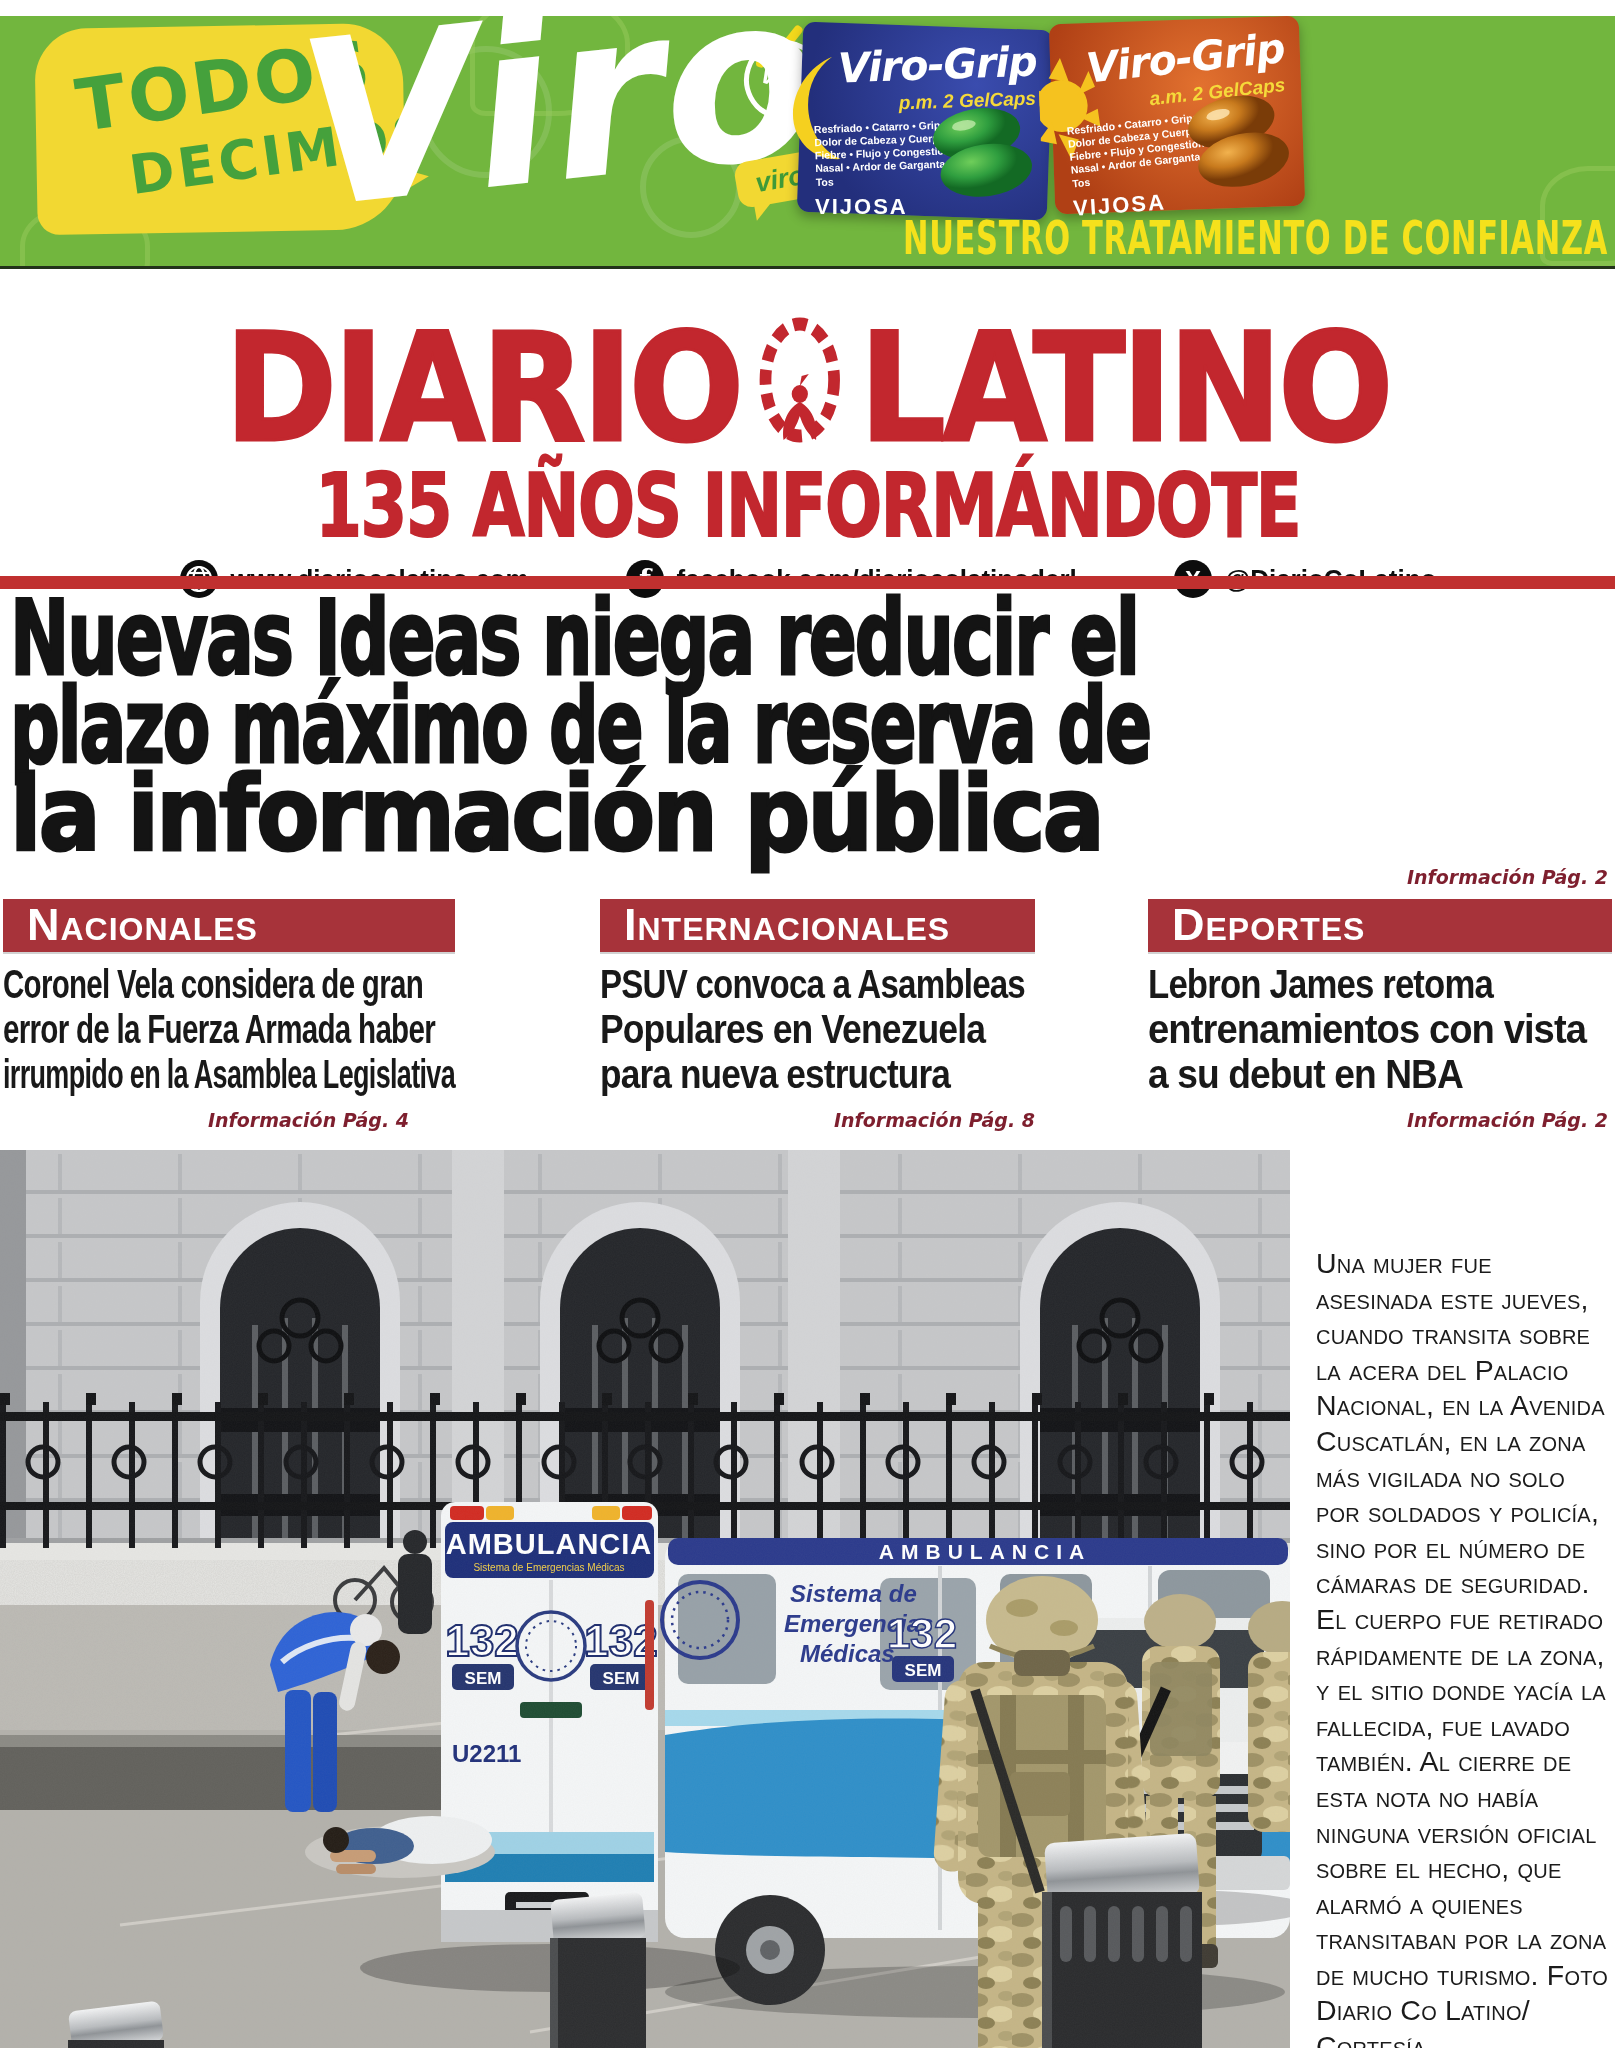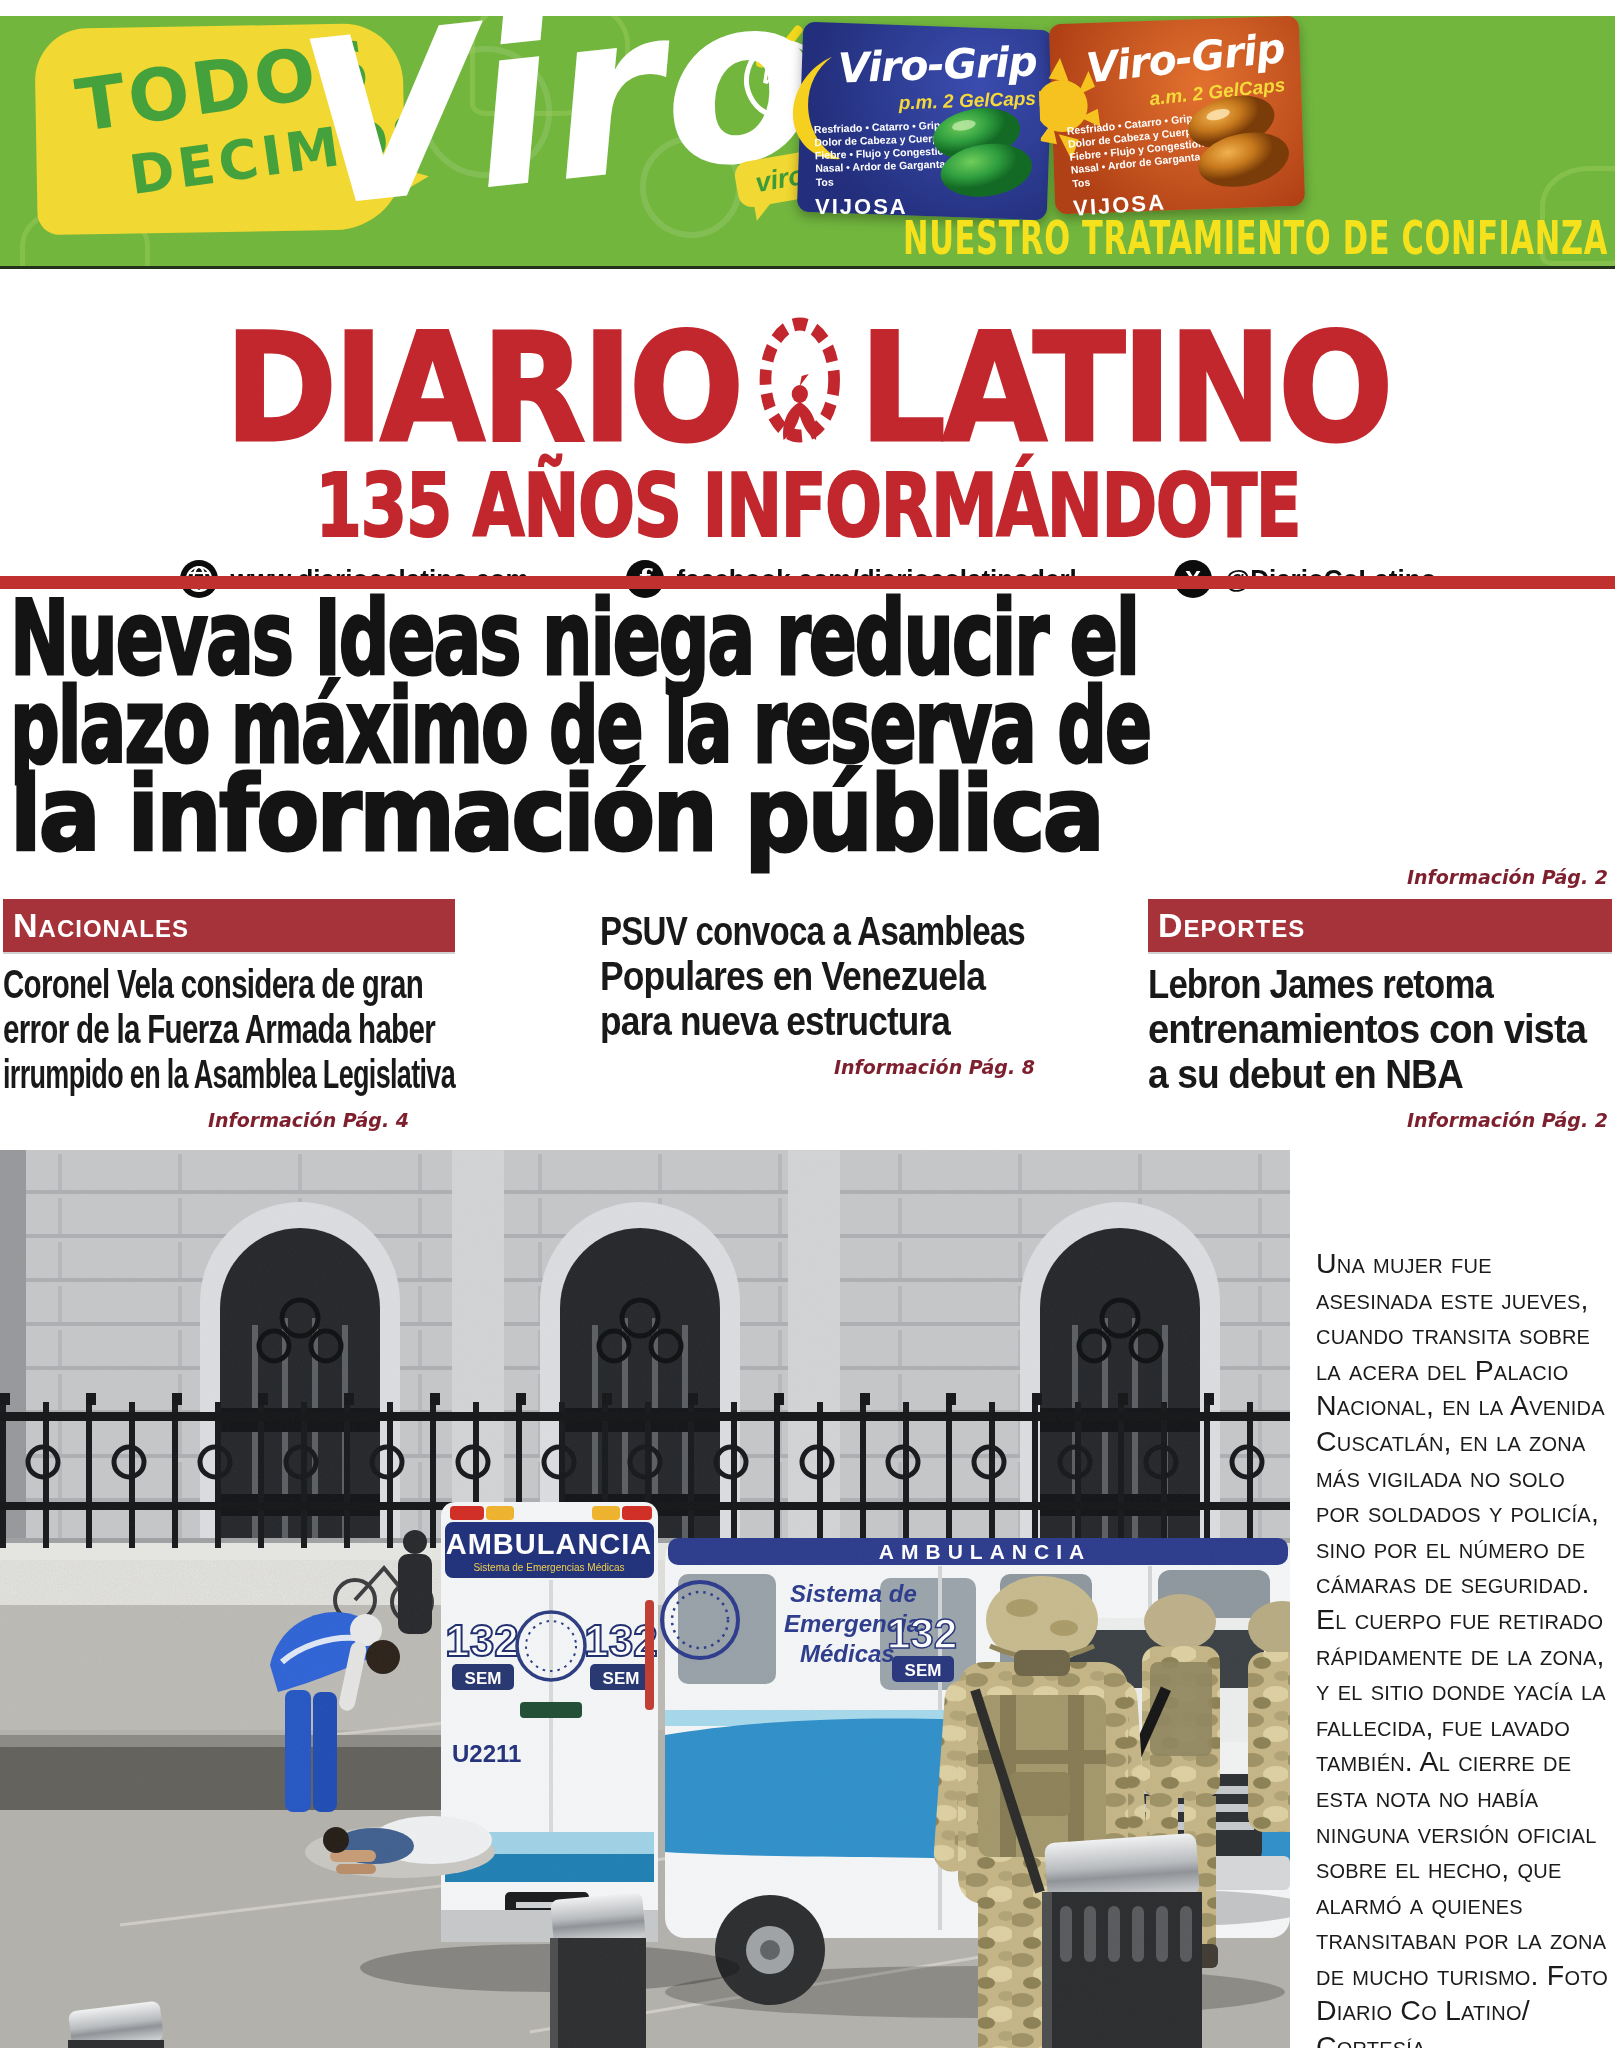--- a/index.html
+++ b/index.html
@@ -62,21 +62,21 @@
   .hl{font-size:104px;line-height:88px;font-weight:bold;color:#141414;letter-spacing:-3px;
       font-family:"DejaVu Sans",sans-serif;-webkit-text-stroke:3px #141414;}
   .pageref{color:#7e1f2e;font-style:italic;font-weight:bold;font-size:19px;font-family:"DejaVu Sans",sans-serif;}
   .lead-ref{text-align:right;margin-top:8px;}
 
   
   .col{position:absolute;top:899px;}
   .col1{left:3px;width:452px;}
   .col2{left:600px;width:435px;}
   .col3{left:1148px;width:464px;}
-  .bar{height:53px;background:#a7333a;color:#fff;line-height:52px;padding-left:10px;font-size:34px;
+  .bar{height:53px;background:#a7333a;color:#fff;line-height:52px;padding-left:24px;font-size:45px;
        font-weight:bold;font-variant:small-caps;letter-spacing:1px;box-shadow:0 2px 0 rgba(0,0,0,.18);}
   .s-line-row{height:45px;}
   .s-lines{margin-top:10px;}
   .s-line{font-size:41px;font-weight:bold;letter-spacing:-1px;line-height:45px;color:#191919;}
   .col .pageref{margin-top:12px;text-align:right;}
   .col1 .pageref{padding-right:46px;}
   .col3 .pageref{padding-right:4px;}
 
   
   .photo{position:absolute;top:1150px;left:0;width:1290px;height:898px;overflow:hidden;background:#c6c7c9;}
@@ -216,20 +216,21 @@
     <div class="bar">Nacionales</div>
     <div class="s-lines">
       <div class="s-line-row"><span class="s-line" style="display: inline-block; white-space: nowrap; transform-origin: left center; transform: scaleX(0.720508);">Coronel Vela considera de gran</span></div>
       <div class="s-line-row"><span class="s-line" style="display: inline-block; white-space: nowrap; transform-origin: left center; transform: scaleX(0.721616);">error de la Fuerza Armada haber</span></div>
       <div class="s-line-row"><span class="s-line" style="display: inline-block; white-space: nowrap; transform-origin: left center; transform: scaleX(0.657888);">irrumpido en la Asamblea Legislativa</span></div>
     </div>
     <div class="pageref">Información Pág. 4</div>
   </div>
 
   <div class="col col2">
+    <div class="bar">Internacionales</div>
     <div class="s-lines">
       <div class="s-line-row"><span class="s-line" style="display: inline-block; white-space: nowrap; transform-origin: left center; transform: scaleX(0.808033);">PSUV convoca a Asambleas</span></div>
       <div class="s-line-row"><span class="s-line" style="display: inline-block; white-space: nowrap; transform-origin: left center; transform: scaleX(0.864895);">Populares en Venezuela</span></div>
       <div class="s-line-row"><span class="s-line" style="display: inline-block; white-space: nowrap; transform-origin: left center; transform: scaleX(0.859093);">para nueva estructura</span></div>
     </div>
     <div class="pageref">Información Pág. 8</div>
   </div>
 
   <div class="col col3">
     <div class="bar">Deportes</div>

